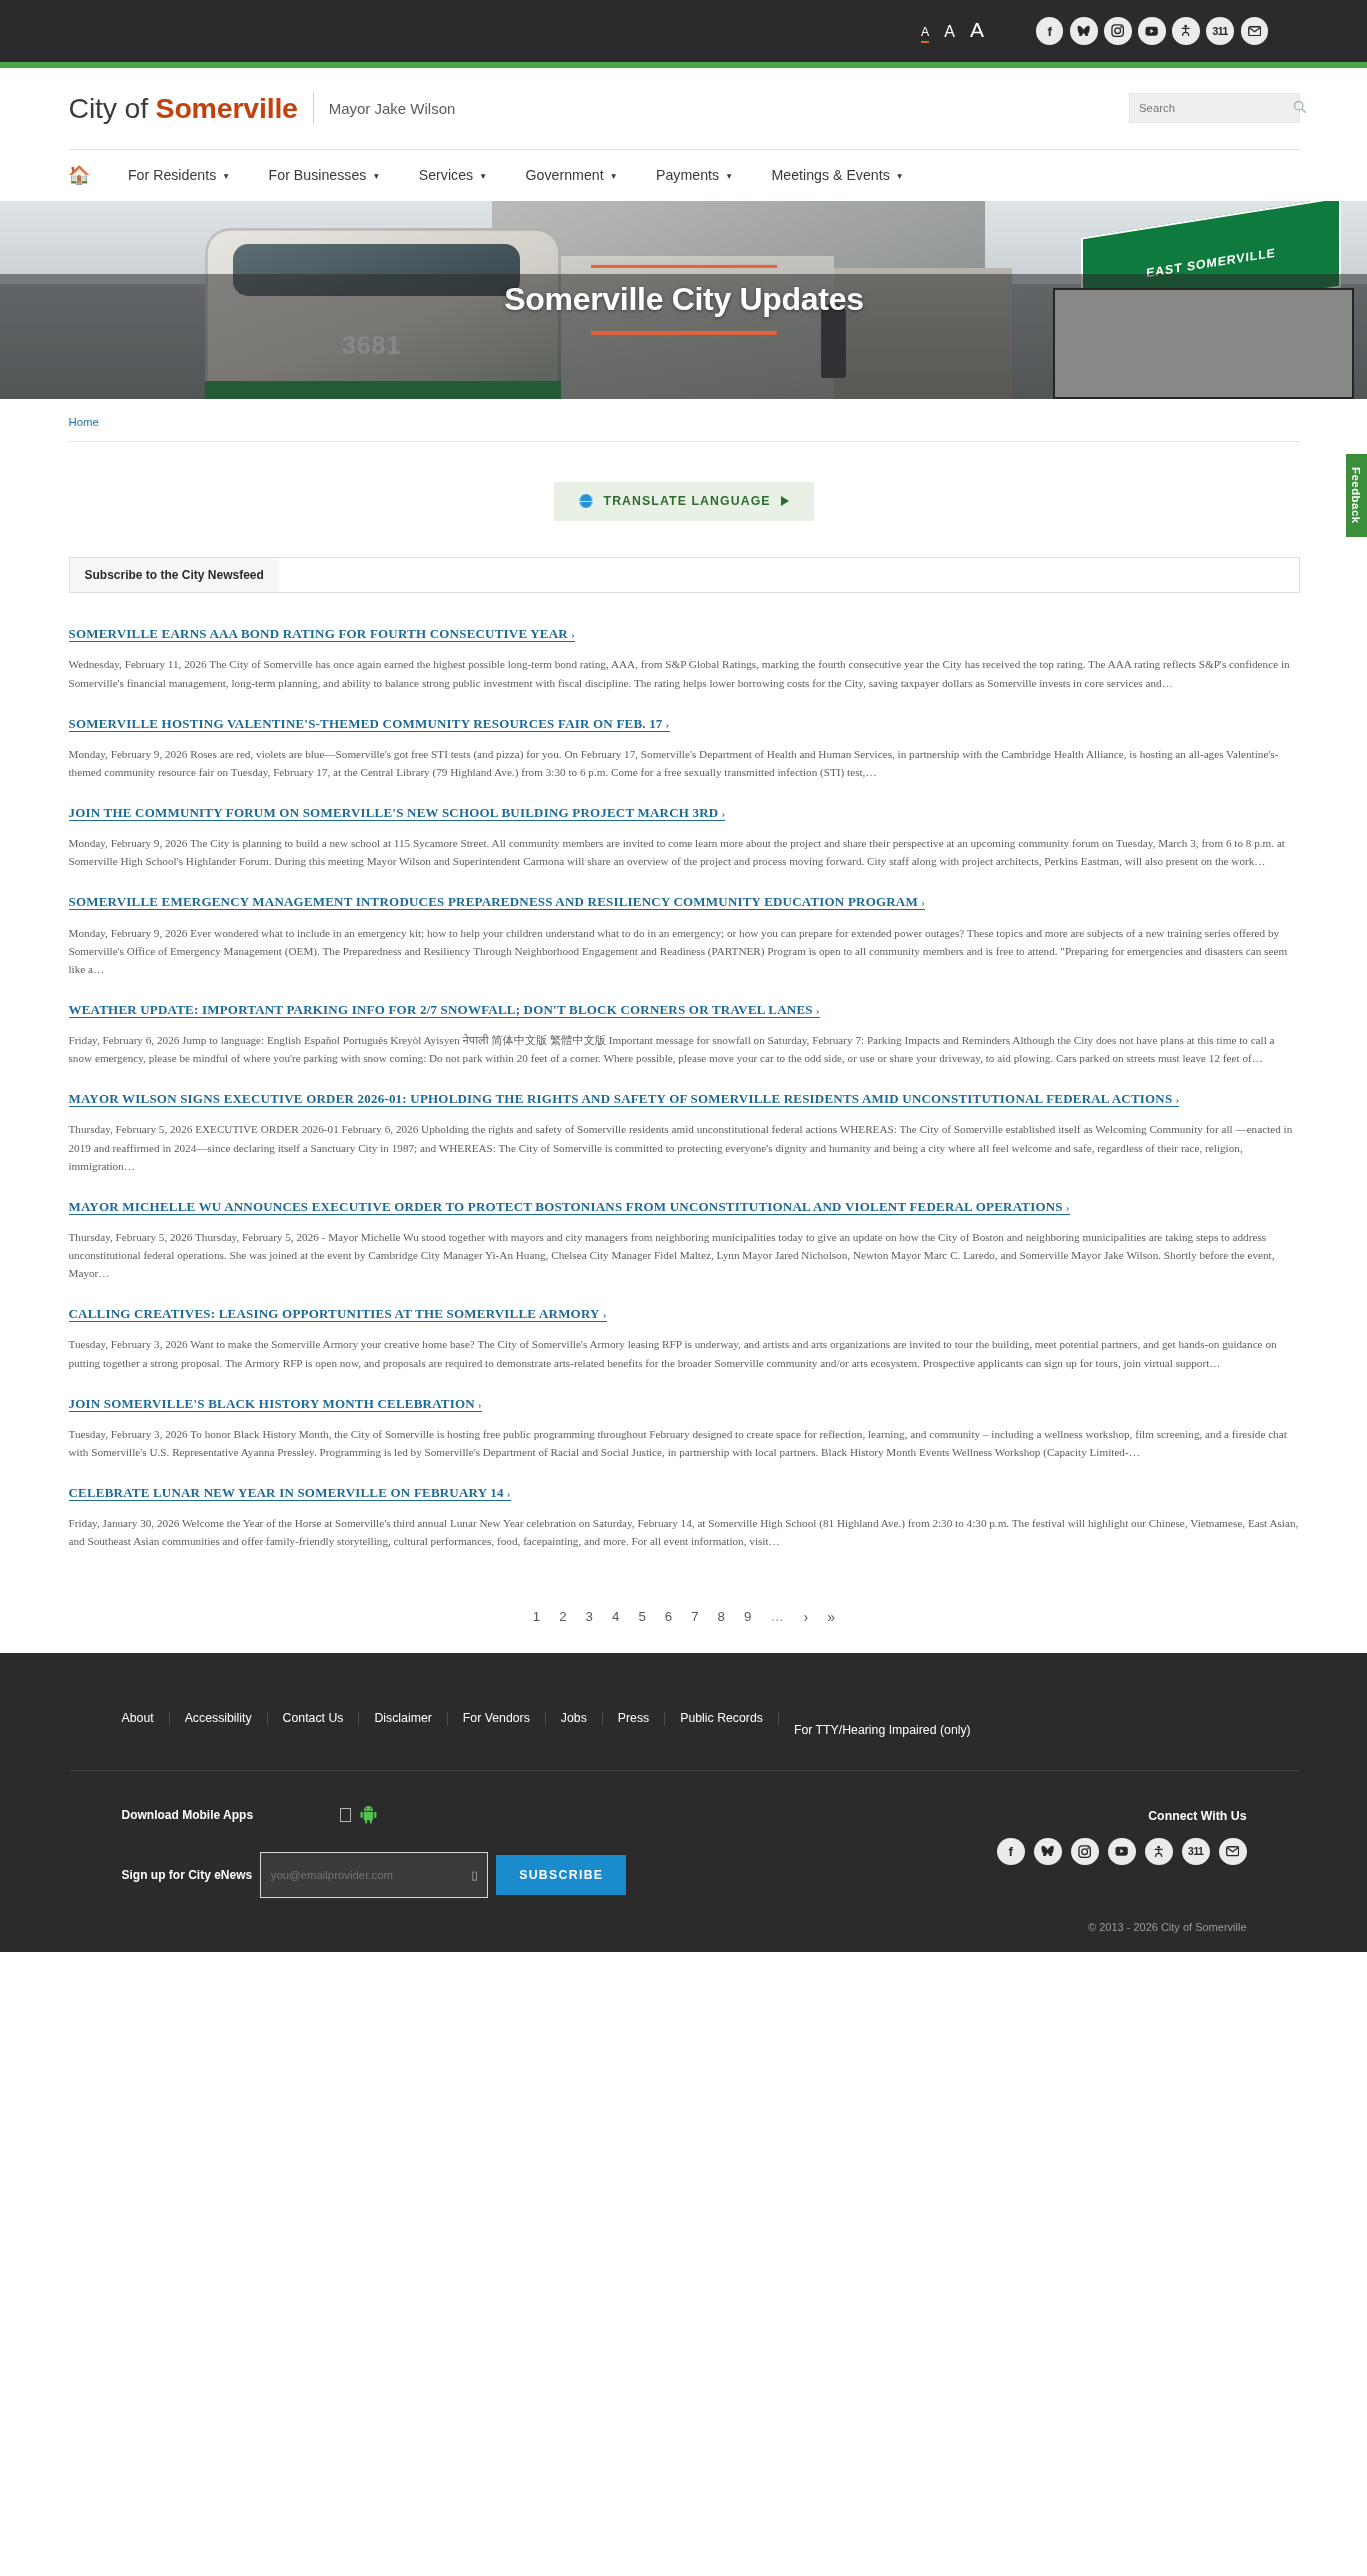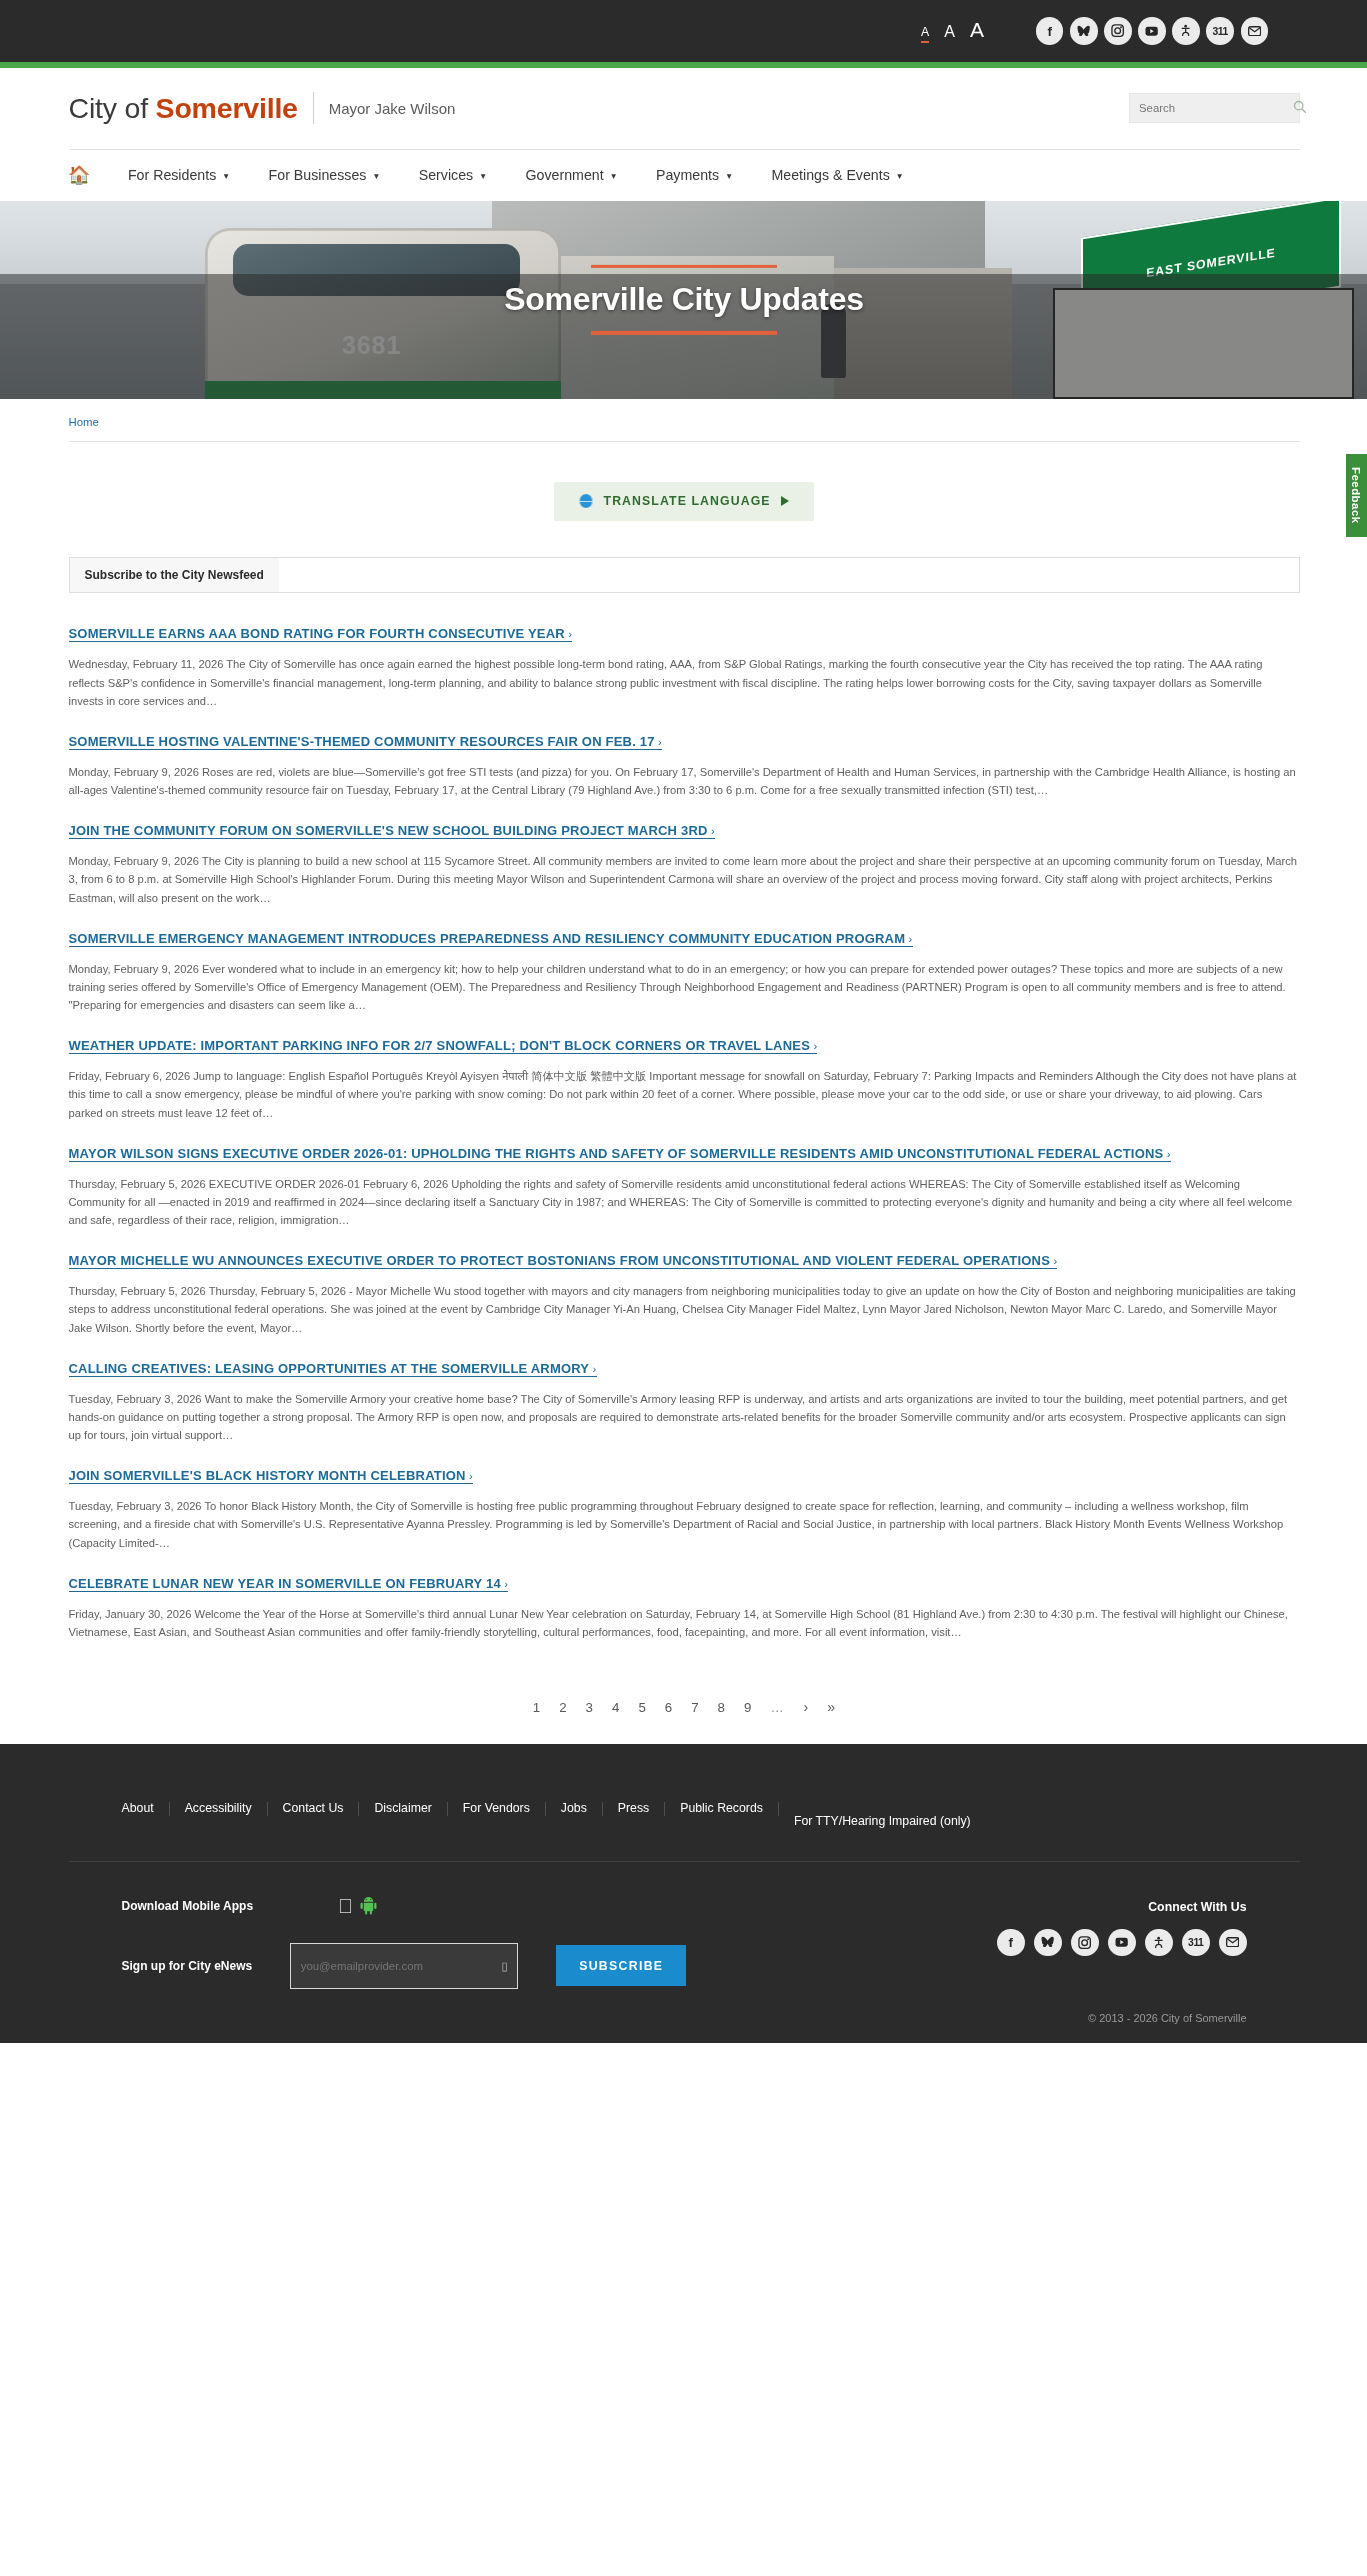--- a/index.html
+++ b/index.html
@@ -158,21 +158,21 @@
   .subscribe-bar {
     border: 0.9px solid #dedede; height: 36px;
     display: flex; align-items: center; margin-bottom: 21px;
   }
   .subscribe-tab {
     font-size: 12px; font-weight: 700; color: #2b2b2b;
     padding: 0 15px; height: 100%; display:flex; align-items:center;
     background: #f7f7f7; cursor: pointer;
   }
 
-  .news-item { padding: 8.5px 0 11.4px; }
+  .news-item { padding: 8.5px 0 11.4px; font-family: Liberation Serif, serif; }
   .news-title {
     color: #1d6a97; font-size: 13px; font-weight: 700;
     letter-spacing: 0.2px; text-transform: uppercase;
     text-decoration: none; border-bottom: 1.9px solid #1d6a97;
     display: inline; line-height: 1.9; cursor: pointer;
     box-decoration-break: clone; -webkit-box-decoration-break: clone;
   }
   .news-title .chev { font-weight: 400; font-size: 11.4px; }
   .news-body {
     font-size: 11.2px; color: #5e5e5e; line-height: 1.62;
@@ -204,21 +204,21 @@
   .fl:first-child { padding-left: 53px; }
   .fl:last-child { border-right: 0; margin-top: 25px; }
   .foot-rule { width: 1231px; margin: 0 auto; border-top: 0.9px solid #414141; }
   .foot-lower { width: 1231px; margin: 8px auto; padding: 25px 0 30px; position: relative; }
   .apps-row { display: flex; align-items: center; gap: 85px; padding-left: 53px; }
   .apps-label { font-size: 12px; font-weight: 700; }
   .apps-icons { display: flex; align-items: center; gap: 5.7px; }
   .apple-ico { color:#d8d8d8; font-size: 20px; line-height: 1; }
   .android-ico { color:#54c351; font-size: 20px; line-height: 1; }
 
-  .enews-row { display: flex; align-items: center; gap: 38px; padding-left: 53px; margin-top: 25px; }
+  .enews-row { display: flex; align-items: center; gap: 8px; padding-left: 53px; margin-top: 25px; }
   .enews-label { font-size: 12px; font-weight: 700; }
   .enews-input {
     width: 228px; height: 46px; background: #3a3a3a; border: 0.9px solid #d9d9d9;
     display: flex; align-items: center; padding: 0 9.5px; color: #b6b6b6; font-size: 11.4px;
   }
   .enews-input input {
     background: transparent; border: 0; outline: none; flex: 1;
     color: #b6b6b6; font-size: 11.4px; font-family: "Liberation Sans", sans-serif;
   }
   .sub-btn {

